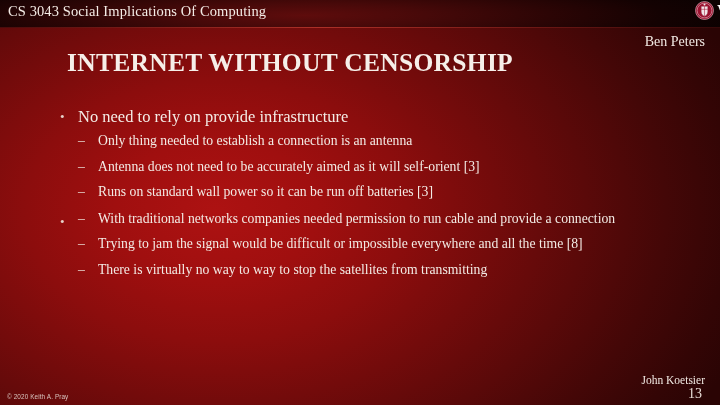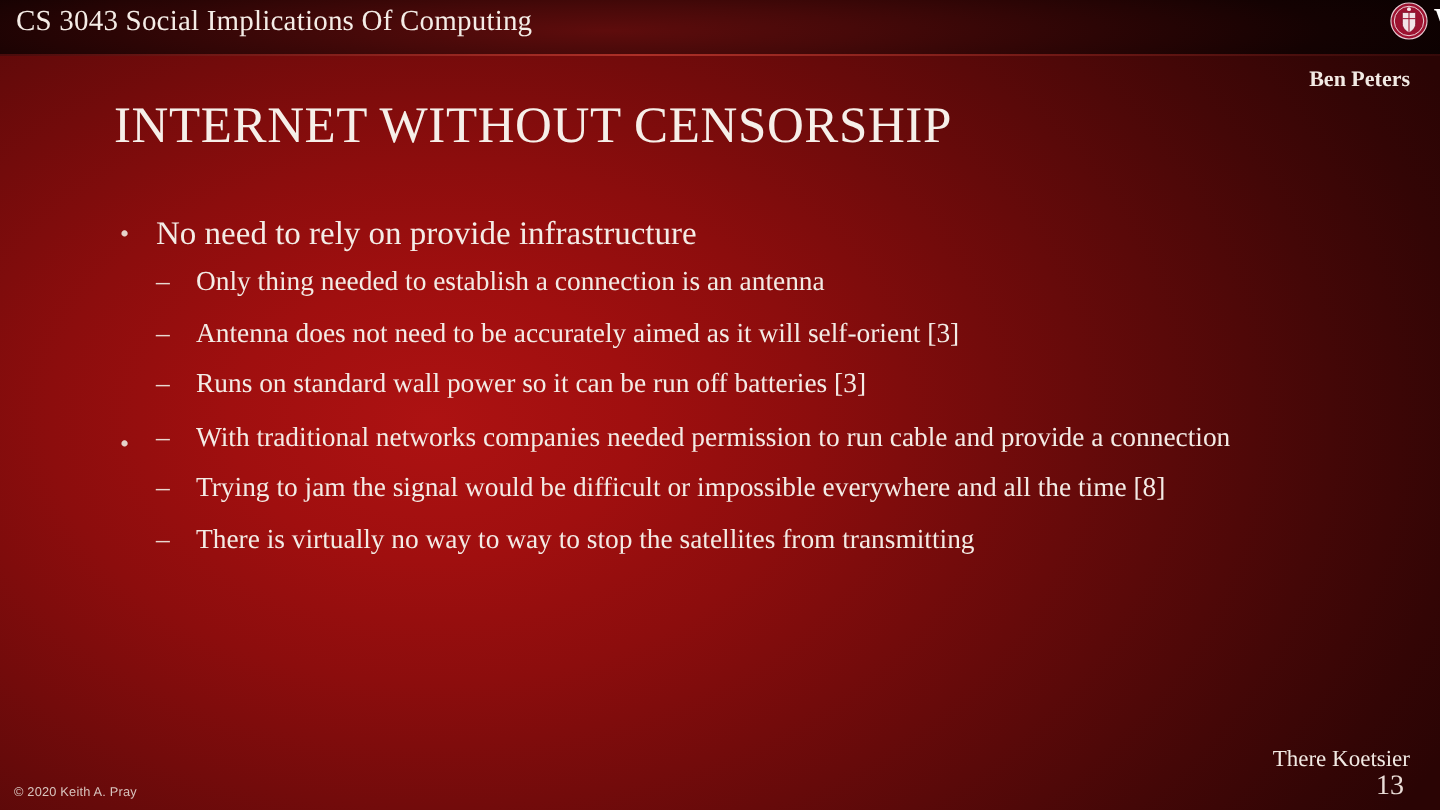--- a/index.html
+++ b/index.html
@@ -91,35 +91,35 @@
     letter-spacing: -0.3px;
     line-height: 19px;
     font-family: "Liberation Serif", "DejaVu Serif", serif;
   }
 
   
   #presenter-name {
     position: absolute;
     right: 15px;
     top: 34px;
-    font-size: 11px;
+    font-size: 14px;
     color: #f2eae4;
     white-space: nowrap;
-    font-weight: bold;
   }
 
   
   #slide-title {
     position: absolute;
-    left: 57px;
+    left: 67px;
     top: 48px;
     font-size: 25.5px;
     color: #f6efe9;
     letter-spacing: 0.3px;
     white-space: nowrap;
+    font-weight: bold;
   }
 
   
   #body {
     position: absolute;
     left: 57px;
     top: 104px;
     width: 625px;
   }
 
@@ -252,16 +252,16 @@
     </div>
 
     <div class="bullet2 sp-top">
       <span class="glyph">–</span>
       <span class="txt">There is virtually no way to way to stop the satellites from transmitting</span>
     </div>
 
   </div>
 
   <div id="copyright">© 2020 Keith A. Pray</div>
-  <div id="source-credit">There Koetsier</div>
+  <div id="source-credit">John Koetsier</div>
   <div id="page-number">13</div>
 
 </div>
 
 </body></html>

